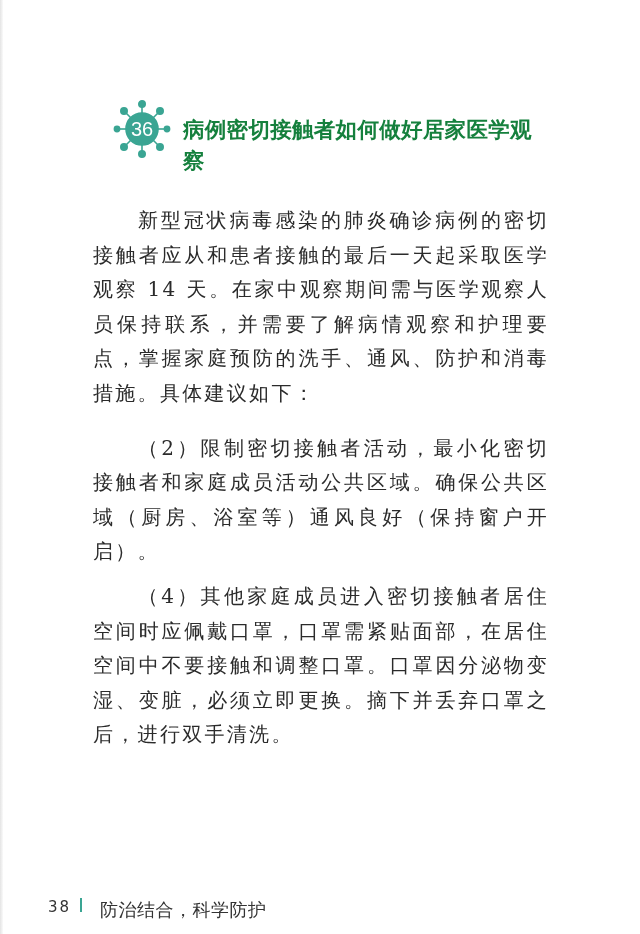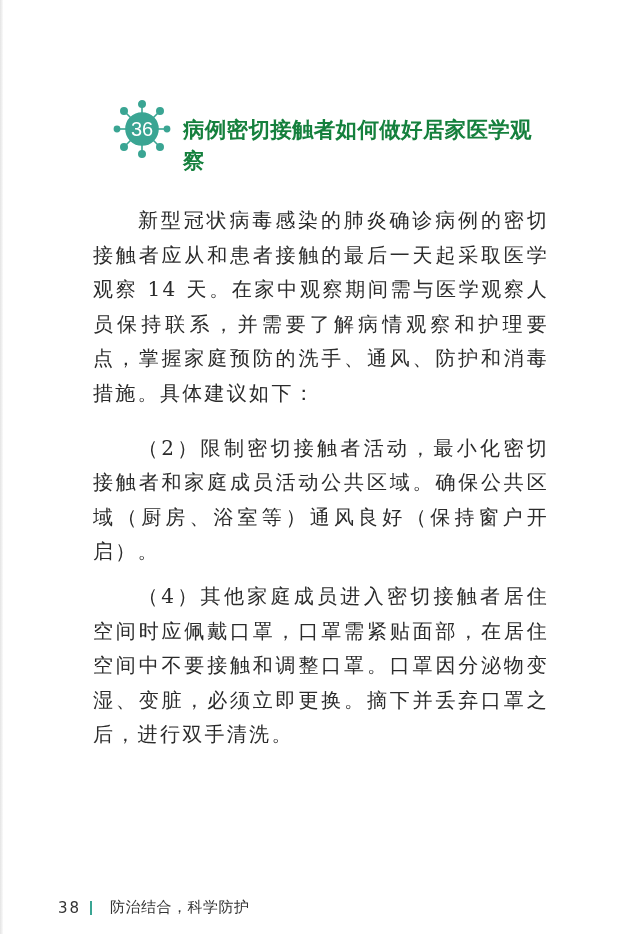--- a/index.html
+++ b/index.html
@@ -14,24 +14,24 @@
     position: absolute; left: 71px; top: 14px; width: 370px;
     font-family: "DejaVu Sans", "Liberation Sans", sans-serif; font-weight: bold;
     font-size: 21.5px; line-height: 31px; color: #15803d; letter-spacing: 0.3px;
   }
   .body-text { position: absolute; left: 93px; top: 203px; width: 456px; }
   .para {
     font-size: 20px; line-height: 34.6px; letter-spacing: 2.3px; text-indent: 45px;
     margin: 0 0 10px 0; text-align: justify; text-align-last: left; color: #2b2b2b;
   }
   .para.intro { margin-bottom: 20px; }
-  .footer { position: absolute; left: 58px; top: 898px; font-family: "DejaVu Sans", "Liberation Sans", sans-serif; font-size: 15px; color: #333; display: flex; align-items: center; }
+  .footer { position: absolute; left: 48px; top: 898px; font-family: "DejaVu Sans", "Liberation Sans", sans-serif; font-size: 15px; color: #333; display: flex; }
   .page-num { letter-spacing: 2px; font-size: 15px; }
   .sep { display: inline-block; width: 2px; height: 14px; background: #3aa593; margin: 0 18px 0 9px; }
-  .running-title { font-size: 15px; letter-spacing: 0.5px; font-family: Liberation Serif, serif; }
+  .running-title { font-size: 18px; letter-spacing: 0.5px; font-family: Liberation Serif, serif; }
 </style>
 </head>
 <body>
 
 <div class="edge"></div>
 
 <div class="title-block">
   <svg class="virus-icon" viewBox="0 0 60 58">
     <g stroke="#3aa593" stroke-width="1.6" fill="#3aa593">
       <line x1="30" y1="29" x2="30" y2="5"></line>

